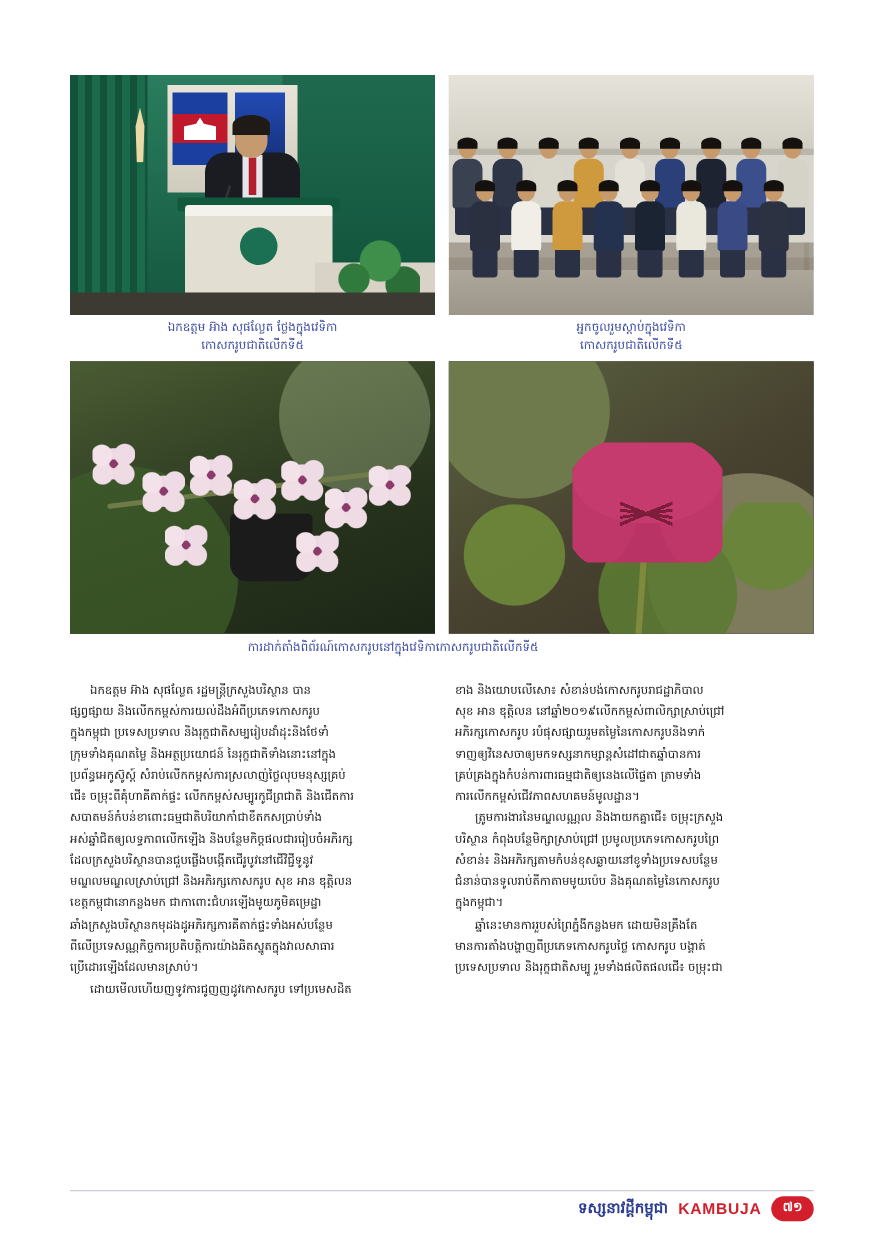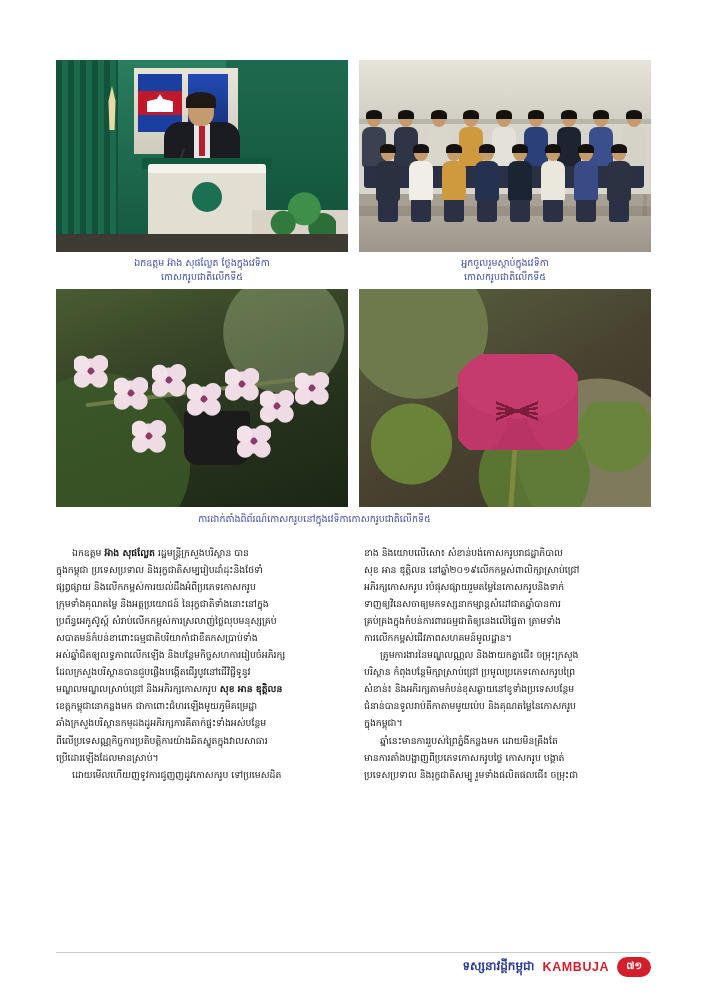--- a/index.html
+++ b/index.html
@@ -268,21 +268,21 @@
   .col {
     width: 287px;
     font-size: 9.3px;
     line-height: 1.62;
     color: #141414;
     text-align: justify;
     font-family: "DejaVu Sans", "Liberation Sans", sans-serif;
   }
   .col p { margin: 0 0 2px 0; }
   .col p.indent { text-indent: 16px; }
-  .bold { font-weight: bold; }
+  .bold { font-weight: normal; }
 
   
   .footer {
     position: absolute;
     left: 0;
     bottom: 18px;
     width: 707px;
     height: 30px;
   }
   .footer-rule {
@@ -484,26 +484,27 @@
         </div>
       </div>
     </div>
 
     <div class="caption-wide">ការដាក់តាំងពិព័រណ៍កោសករូបនៅក្នុងវេទិកាកោសករូបជាតិលើកទី៥</div>
   </div>
 
   <div class="body-text">
     <div class="col">
       <p class="indent"><span>ឯកឧត្តម </span><span class="bold">អ៊ាង សុផល្លែត</span><span> រដ្ឋមន្ត្រីក្រសួងបរិស្ថាន បាន</span></p>
+      <p>ផ្សព្វផ្សាយ និងលើកកម្ពស់ការយល់ដឹងអំពីប្រភេទកោសករូប</p>
       <p>ក្នុងកម្ពុជា ប្រទេសប្រទាល និងរុក្ខជាតិសម្បរៀបដាំដុះនិងថែទាំ</p>
-      <p>ផ្សព្វផ្សាយ និងលើកកម្ពស់ការយល់ដឹងអំពីប្រភេទកោសករូប</p>
       <p>ក្រុមទាំងគុណតម្លៃ និងអត្ថប្រយោជន៍ នៃរុក្ខជាតិទាំងនោះនៅក្នុង</p>
       <p>ប្រព័ន្ធអេកូស៊ូស្ត៍ សំរាប់លើកកម្ពស់ការស្រលាញ់ថ្លៃលុបមនុស្សគ្រប់</p>
+      <p>ជើ៖ ចម្រុះពីគុំហាគីតាក់ផ្ទះ លើកកម្ពស់សម្បូរកូជីព្រជាតិ និងជើតការ</p>
       <p>សបាតមន៍កំបន់ខាពោះធម្មជាតិបរិយាកាំជាខឹតកសប្រាប់ទាំង</p>
-      <p>អស់ឆ្នាំជិតឲ្យលទ្ធភាពលើកឡើង និងបន្ថែមកិច្ចសហការរៀបចំអភិរក្ស</p>
+      <p>អស់ឆ្នាំជិតឲ្យលទ្ធភាពលើកឡើង និងបន្ថែមកិច្តផលជាររៀបចំអភិរក្ស</p>
       <p>ដែលក្រសួងបរិស្ថានបានជួបផ្លើងបង្កើតជើរូបូវនៅជើវិជ្ជីទូនូវ</p>
       <p><span>មណ្ឌលមណ្ឌលស្រាប់ជ្រៅ និងអភិរក្សកោសករូប </span><span class="bold">សុខ អាន ឌុត្តិលន</span></p>
       <p>ខេត្តកម្ពុជានោកន្លងមក ជាកាពោះជំហរឡើងមូយភូមិគម្រេដ្ឋា</p>
       <p>ឆាំងក្រសួងបរិស្ថានកមុដងដូអភិរក្សការគីតាក់ផ្ទះទាំងអស់បន្ថែម</p>
       <p>ពីលើប្រទេសណ្ណកិច្ចការប្រតិបត្តិការយ៉ាងឆិតស្នូតក្នុងវាលសាធារ</p>
       <p>ប្រើដោរឡើងដែលមានស្រាប់។</p>
       <p class="indent">ដោយមើលហើយញទូវការជូញញដូវកោសករូប ទៅប្រមេសដិត</p>
     </div>
 
     <div class="col">

